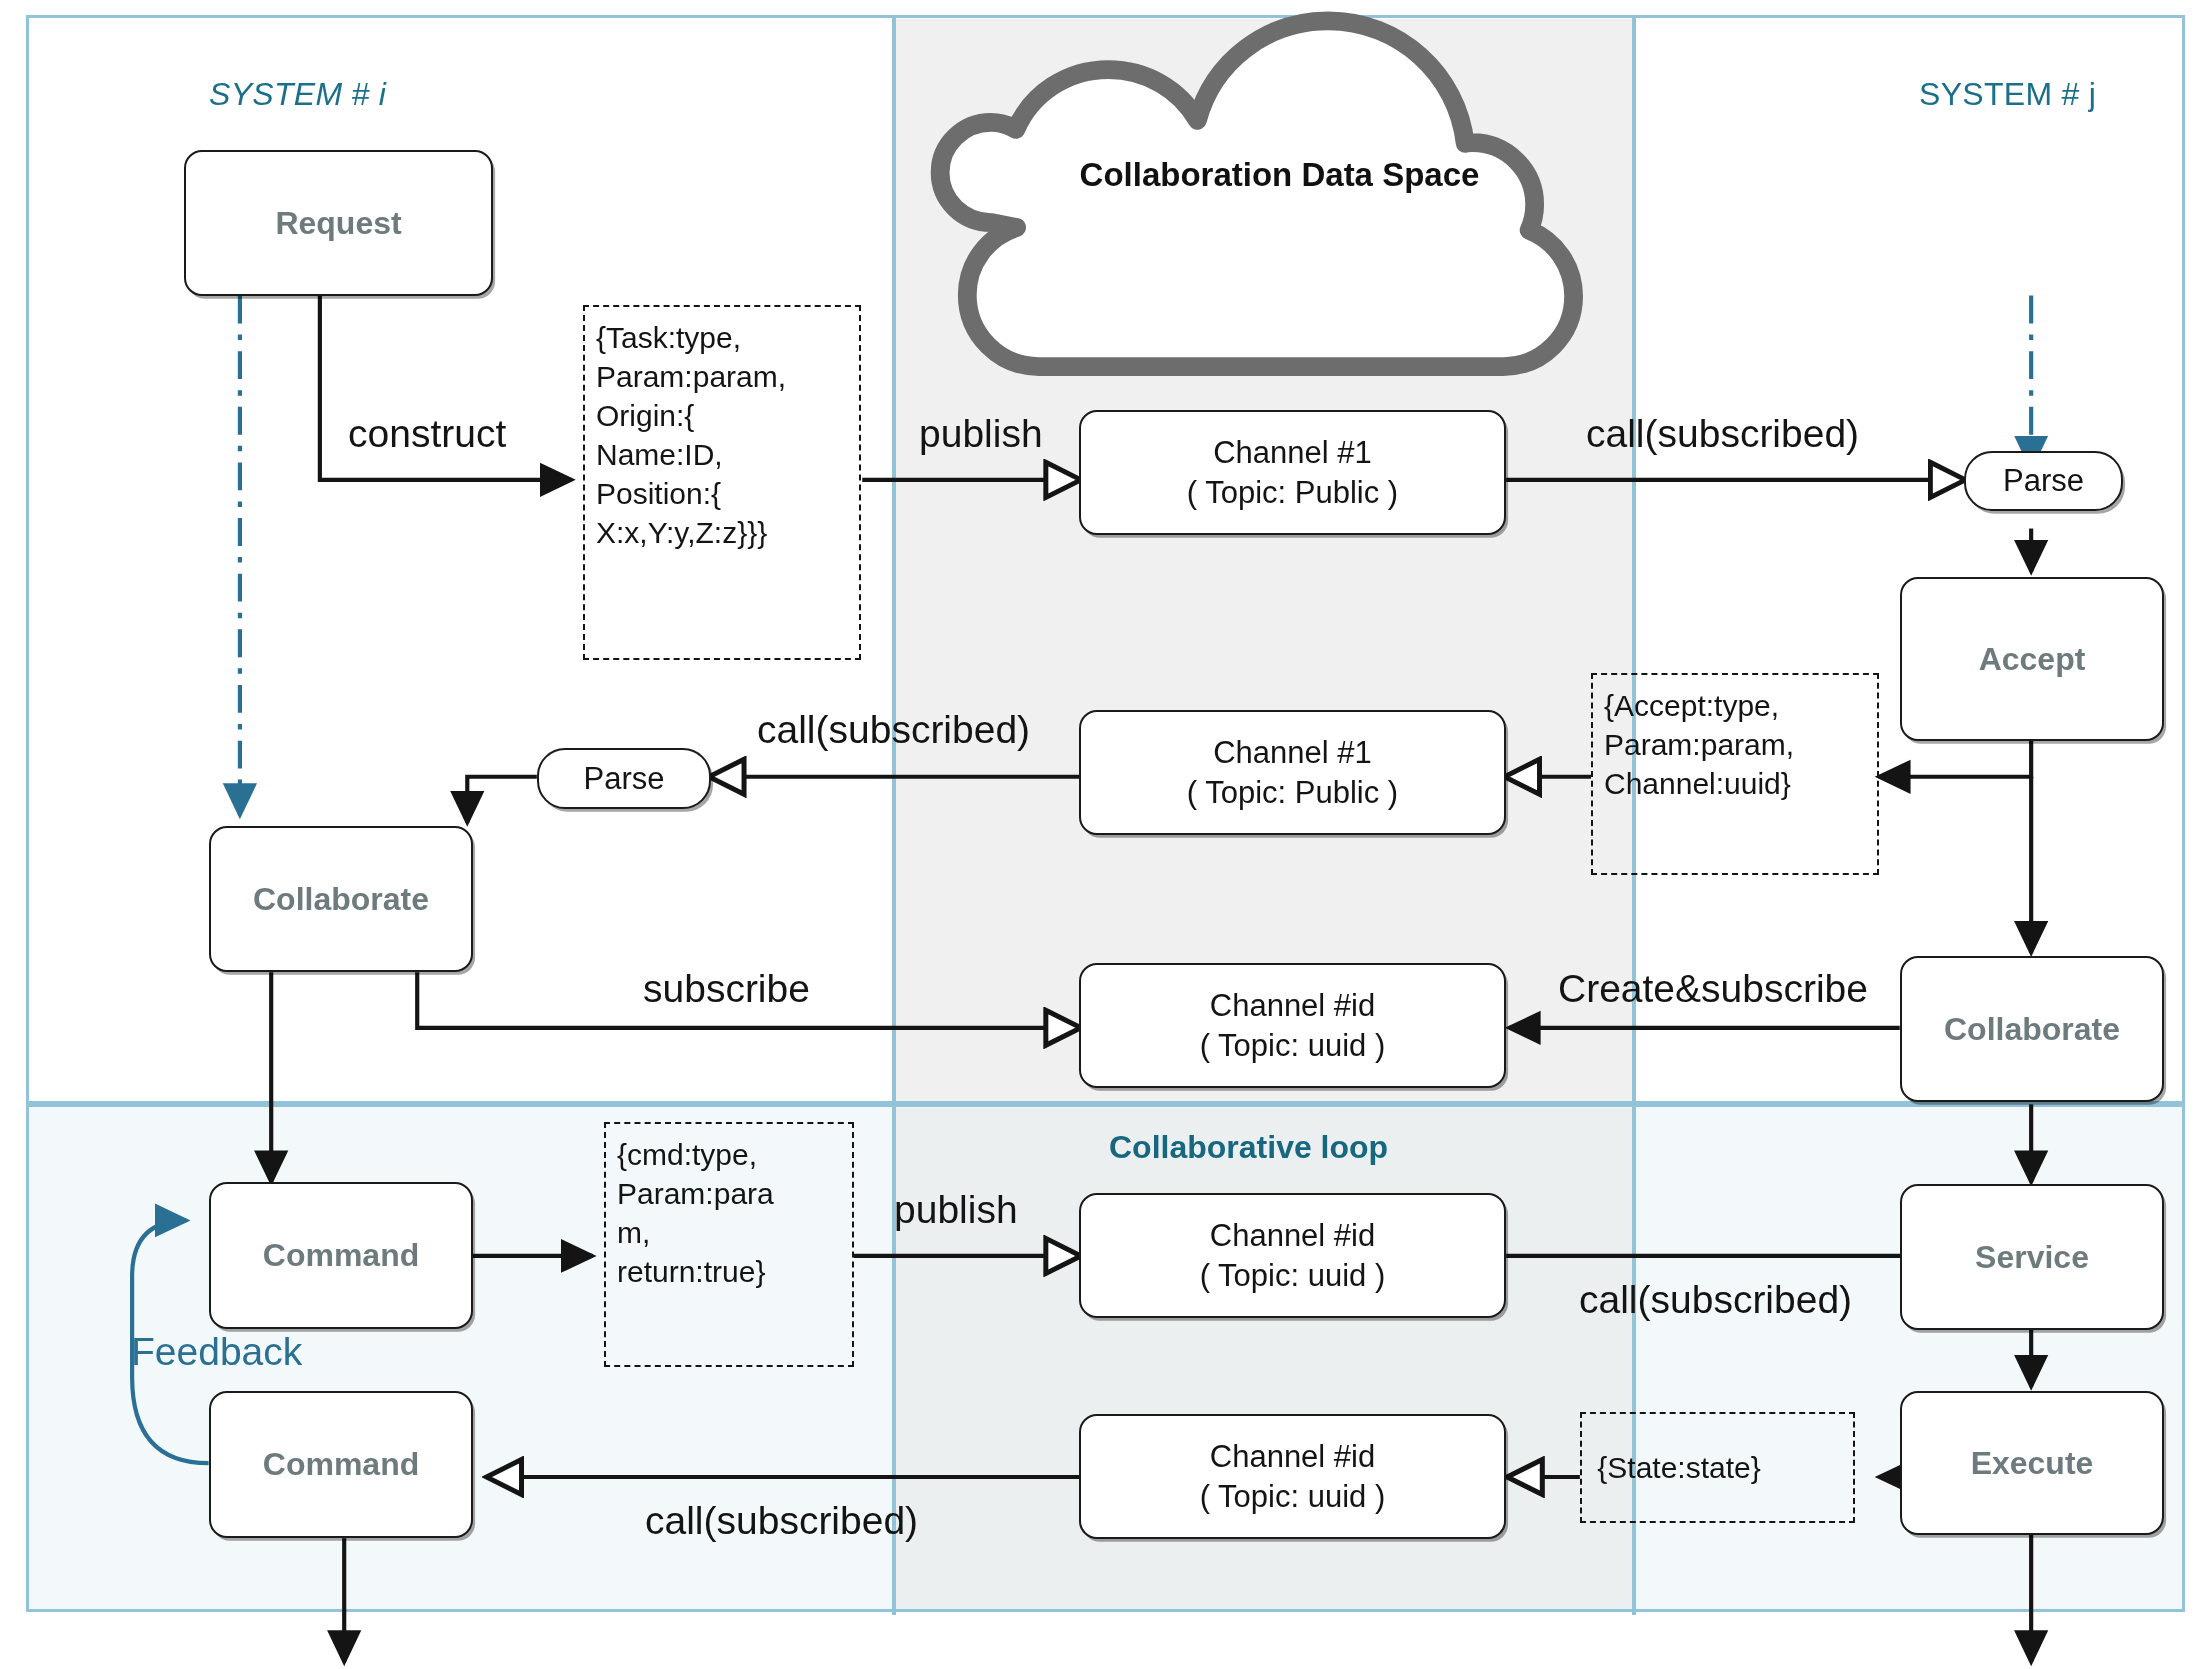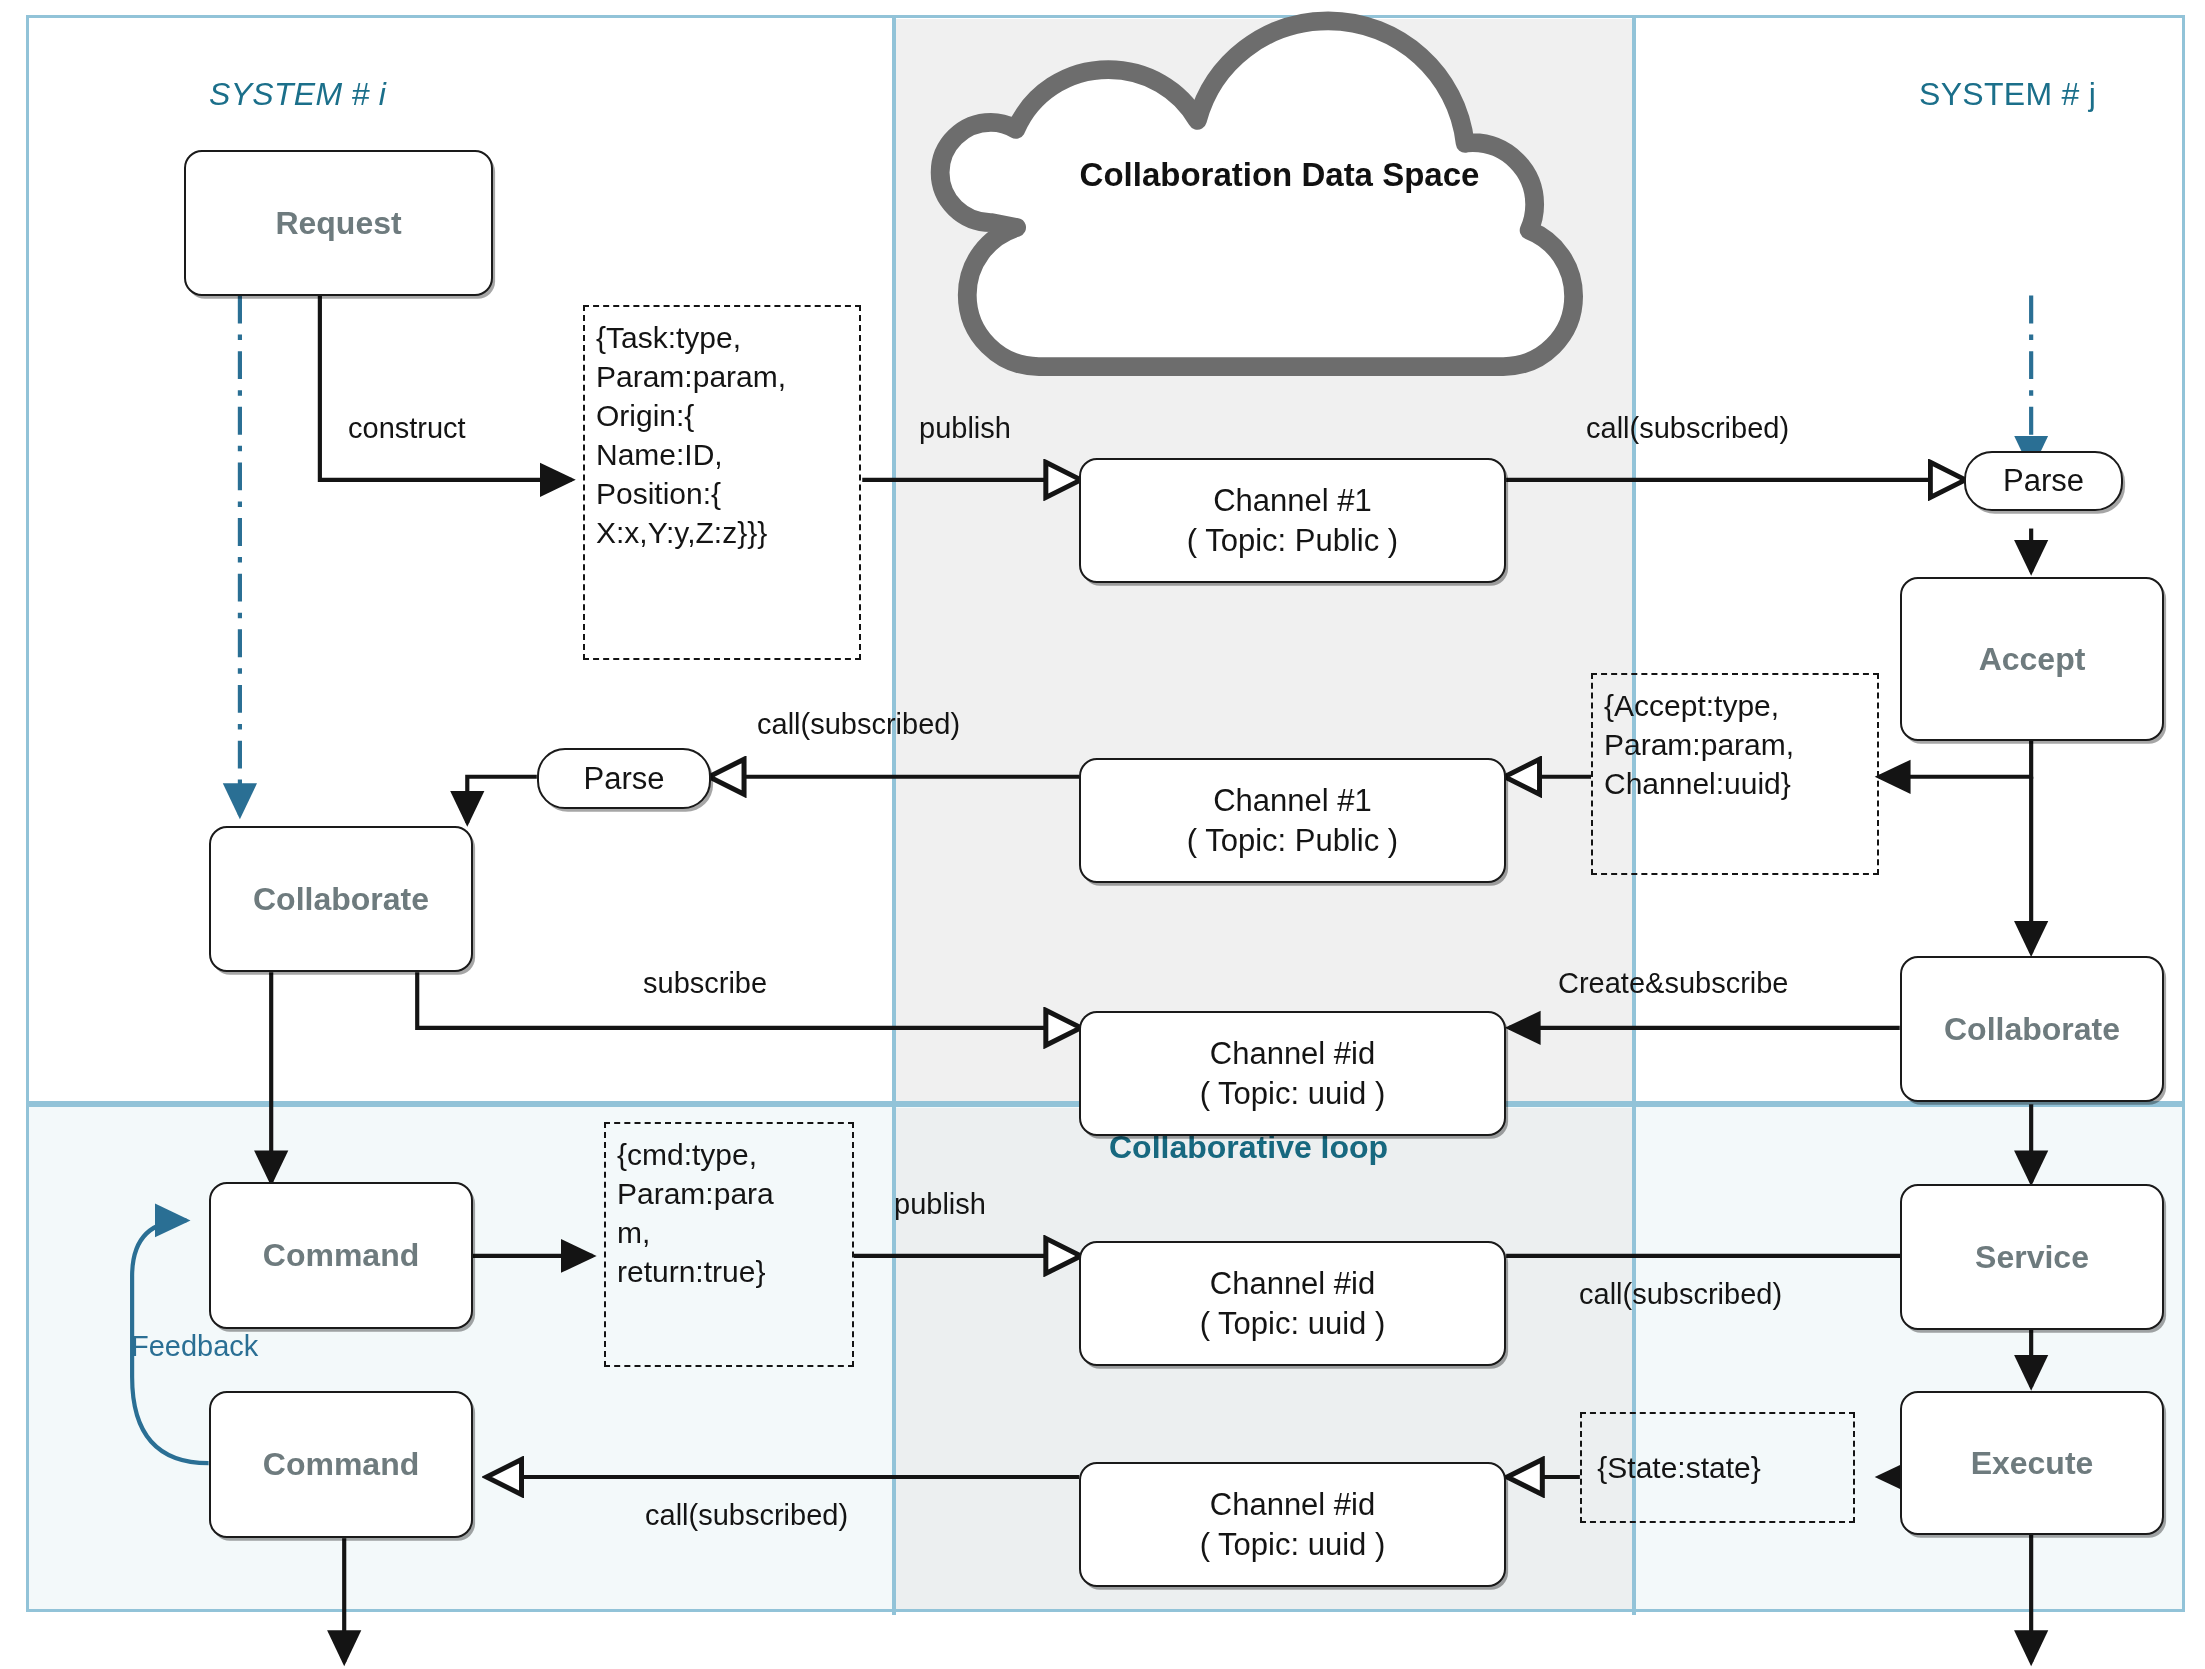--- a/index.html
+++ b/index.html
@@ -76,21 +76,20 @@
     border-radius: 18px;
     display: flex;
     flex-direction: column;
     align-items: center;
     justify-content: center;
     color: #141414;
     font-weight: 400;
     font-size: 31px;
     line-height: 1.28;
     box-shadow: 2.8px 3.5px 0 -0.7px rgba(0,0,0,0.35);
-    margin-top: 48px;
   }
   
   .pill {
     position: absolute;
     background: #ffffff;
     border: 2.8px solid #1a1a1a;
     border-radius: 28px;
     display: flex;
     align-items: center;
     justify-content: center;
@@ -111,21 +110,21 @@
   }
   .note.center {
     display: flex; align-items: center;
     padding: 0 0 0 15.3px;
   }
 
   
   .elabel {
     position: absolute;
     color: #141414;
-    font-size: 29px;
+    font-size: 39px;
     white-space: nowrap;
   }
   .elabel.blue { color: #2a6f94; }
 
   
   #wires {
     position: absolute; left: 0; top: 0;
     width: 2205px; height: 1669px;
     pointer-events: none;
   }

